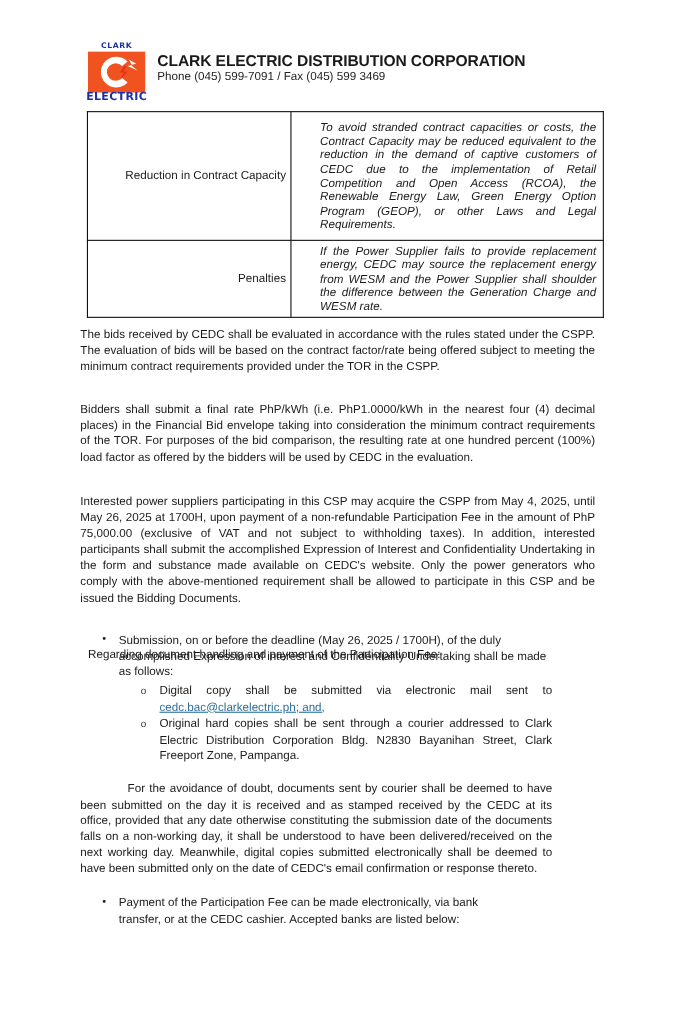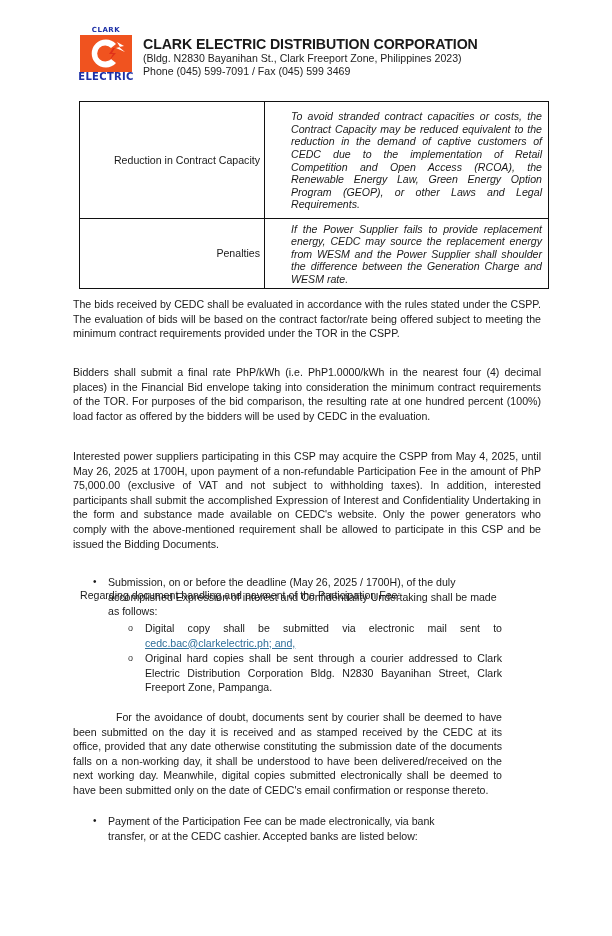--- a/index.html
+++ b/index.html
@@ -1,20 +1,20 @@
 <!DOCTYPE html>
 <html><head>
 <meta charset="utf-8">
 <style>
   html, body { margin: 0; padding: 0; background: #ffffff; }
   body {
     width: 612px; height: 936px; position: relative; overflow: hidden;
     font-family: "Liberation Sans", sans-serif; color: #1a1a1a;
   }
-  .header { position: absolute; left: 76px; top: 26px; width: 480px; height: 56px; }
+  .header { position: absolute; left: 76px; top: 38px; width: 480px; height: 56px; }
   .logo { position: absolute; left: 0; top: 0; width: 60px; height: 56px; }
   .logo-top { position: absolute; left: 0; top: 0; width: 60px; text-align: center;
     font-size: 7px; font-weight: bold; color: #1c2fa6; letter-spacing: 0.5px; line-height: 8px;
     font-family: "DejaVu Sans", sans-serif; }
   .logo-box { position: absolute; left: 4px; top: 9px; width: 52px; height: 37px; background: #f0531f; }
   .logo-bottom { position: absolute; left: 0; top: 46px; width: 60px; text-align: center;
     font-size: 10px; font-weight: bold; color: #1c2fa6; letter-spacing: 0.3px; line-height: 9px;
     font-family: "DejaVu Sans", sans-serif; }
   .org { position: absolute; left: 67px; top: 10px; }
   .org-name { font-size: 14.2px; font-weight: bold; color: #1a1a1a; line-height: 16px; letter-spacing: -0.1px; }
@@ -55,21 +55,20 @@
         <rect x="0" y="0" width="52" height="37" fill="#f0531f"></rect>
         <path d="M36 9 A14 14 0 1 0 36 28 L31 24 A8 8 0 1 1 31 13 Z" fill="#ffffff"></path>
         <path d="M37 7 L44 11 L39 12 L45 17 L36 13 L40 12 Z" fill="#ffffff"></path>
         <path d="M33 13 L29 19 L33 19 L29 26 L36 18 L32 18 L35 13 Z" fill="#e0301a"></path>
       </svg>
     </div>
     <div class="logo-bottom">ELECTRIC</div>
   </div>
   <div class="org">
     <div class="org-name">CLARK ELECTRIC DISTRIBUTION CORPORATION</div>
-    <div class="org-line">(Bldg. N2830 Bayanihan St., Clark Freeport Zone, Philippines 2023)</div>
     <div class="org-line">Phone (045) 599-7091 / Fax (045) 599 3469</div>
   </div>
 </div>
 
 <table class="terms">
   <tbody>
       <tr class="r1">
     <td class="term">Reduction in Contract Capacity</td>
     <td class="desc">To avoid stranded contract capacities or costs, the Contract Capacity may be reduced equivalent to the reduction in the demand of captive customers of CEDC due to the implementation of Retail Competition and Open Access (RCOA), the Renewable Energy Law, Green Energy Option Program (GEOP), or other Laws and Legal Requirements.</td>
   </tr>

